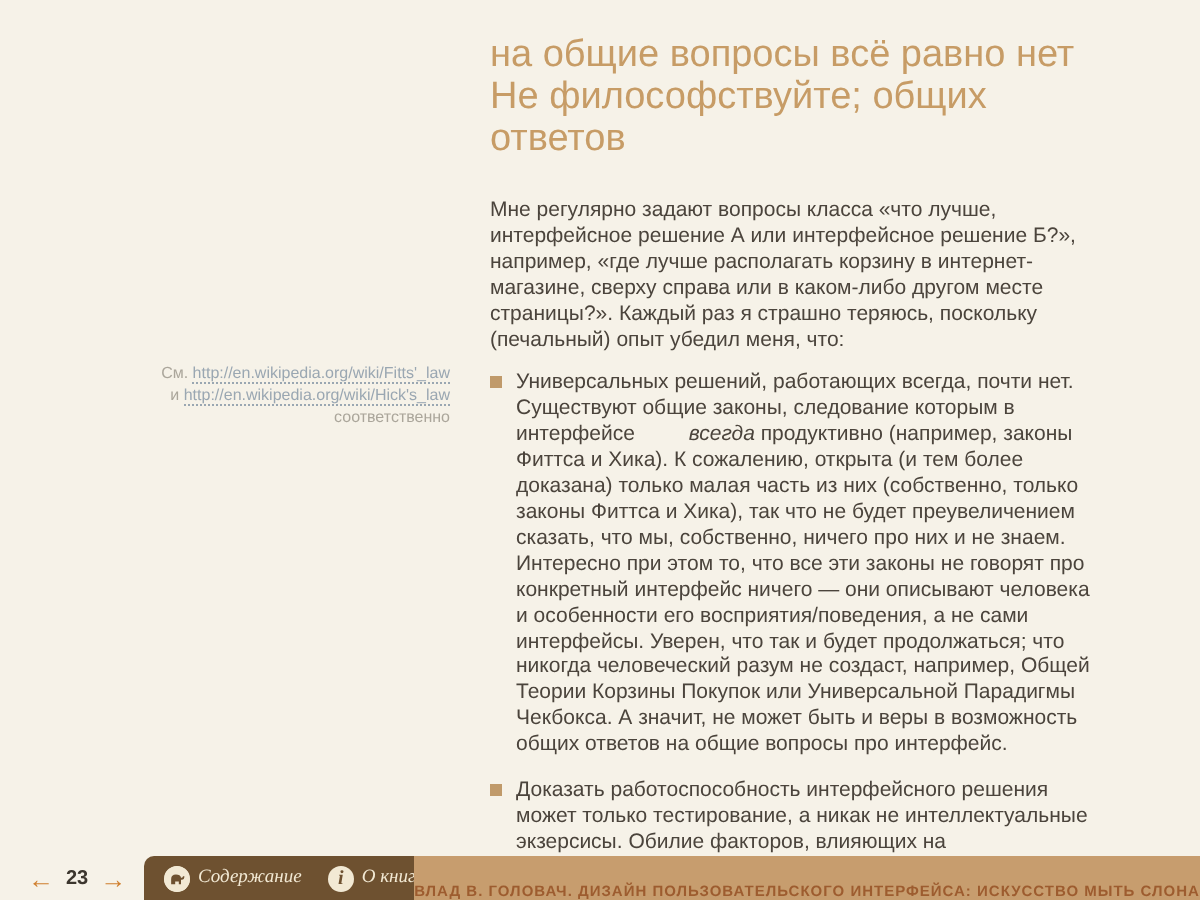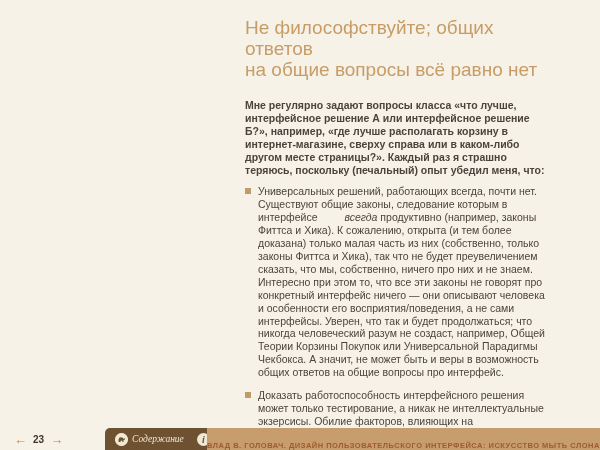--- a/index.html
+++ b/index.html
@@ -33,21 +33,20 @@
     margin:0 0 19px 0;
     font-size:19px;line-height:21px;
     font-weight:400;
     color:#c79c66;
   }
   .title-line{display:block;}
   .intro{
     margin:0 0 9px 0;
     font-size:10.5px;line-height:12.9px;
     color:#4b443c;
-    font-weight:bold;
   }
   .bullet{
     position:relative;
     padding-left:13px;
     margin:0 0 10px 0;
   }
   .marker{
     position:absolute;
     left:0;top:3px;
     width:6px;height:6px;
@@ -80,21 +79,20 @@
     font-weight:bold;
   }
   .navbar{
     position:absolute;
     left:72px;top:0;width:135px;height:22px;
     background:#6e5130;
     border-radius:5px 0 0 0;
     display:flex;align-items:center;
     padding:0 0 0 10px;gap:13px;
     box-sizing:border-box;
-    margin-left:33px;
   }
   .navbtn{
     display:flex;align-items:center;gap:4px;
     cursor:pointer;
   }
   .circle-icon{
     width:13px;height:13px;
     border-radius:50%;
     background:#f2e9d4;
     display:flex;align-items:center;justify-content:center;
@@ -125,25 +123,30 @@
     letter-spacing:0.5px;
     color:#9d5c2f;
     white-space:nowrap;
   }
 </style>
 </head>
 <body>
 
 <div class="page">
 
+  <aside class="note">
+    <span>См. </span><a class="note-link">http://en.wikipedia.org/wiki/Fitts'_law</a><br>
+    <span>и </span><a class="note-link">http://en.wikipedia.org/wiki/Hick's_law</a><br>
+    <span>соответственно</span>
+  </aside>
 
   <main class="main">
     <h1 class="title">
+      <span class="title-line">на общие вопросы всё равно нет</span>
       <span class="title-line">Не философствуйте; общих ответов</span>
-      <span class="title-line">на общие вопросы всё равно нет</span>
     </h1>
 
     <p class="intro">Мне регулярно задают вопросы класса «что лучше, интерфейсное решение А или интерфейсное решение Б?», например, «где лучше располагать корзину в интернет-магазине, сверху справа или в каком-либо другом месте страницы?». Каждый раз я страшно теряюсь, поскольку (печальный) опыт убедил меня, что:</p>
 
     <div class="bullet">
       <span class="marker"></span>
       <p class="bullet-text"><span>Универсальных решений, работающих всегда, почти нет. Существуют общие законы, следование которым в интерфейсе </span><em>всегда</em><span> продуктивно (например, законы Фиттса и Хика). К сожалению, открыта (и тем более доказана) только малая часть из них (собственно, только законы Фиттса и Хика), так что не будет преувеличением сказать, что мы, собственно, ничего про них и не знаем. Интересно при этом то, что все эти законы не говорят про конкретный интерфейс ничего — они описывают человека и особенности его восприятия/поведения, а не сами интерфейсы. Уверен, что так и будет продолжаться; что никогда человеческий разум не создаст, например, Общей Теории Корзины Покупок или Универсальной Парадигмы Чекбокса. А значит, не может быть и веры в возможность общих ответов на общие вопросы про интерфейс.</span></p>
     </div>
 
     <div class="bullet">

